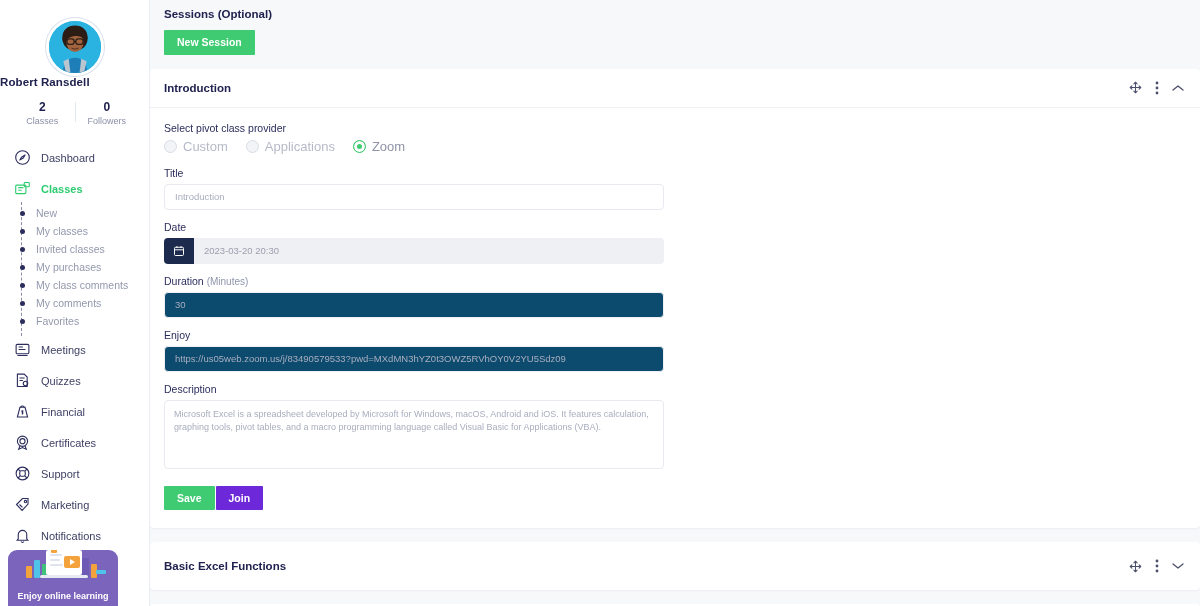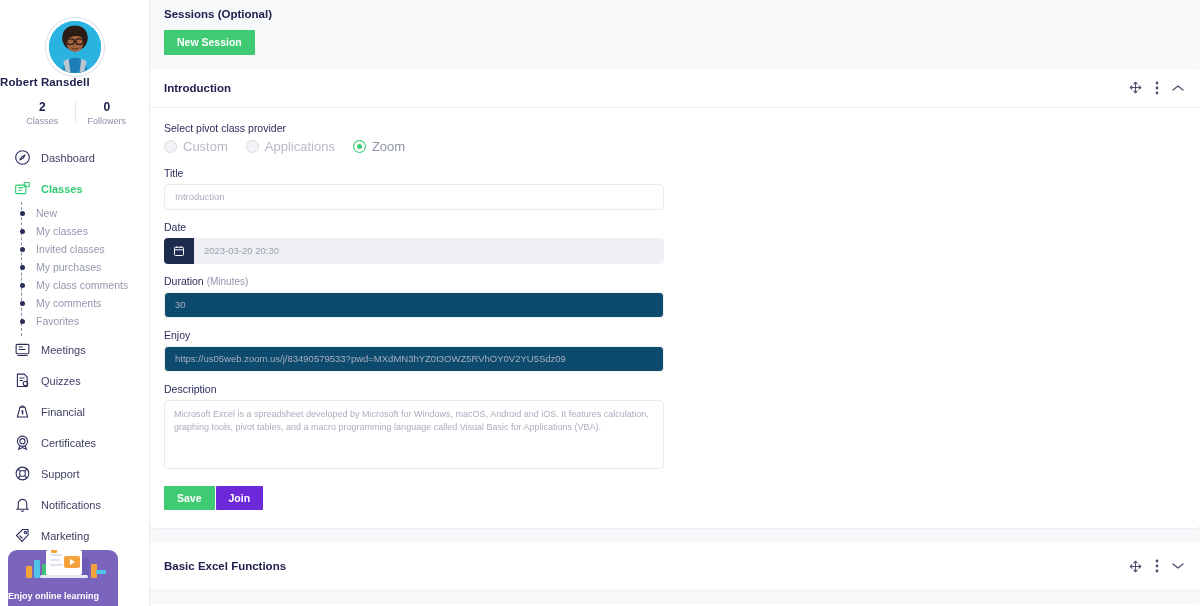--- a/index.html
+++ b/index.html
@@ -71,21 +71,21 @@
     background:#2b2d5c;
   }
   .promo {
     position:absolute; left:8px; bottom:0; width:110px; height:56px;
     background:#7b64bb; border-radius:9px 9px 0 0;
     overflow:hidden;
   }
   .promo-art { position:absolute; left:0; right:0; top:-14px; height:50px; }
   .promo-text {
     position:absolute; bottom:5px; left:0; right:0;
-    text-align:left; color:#ffffff; font-size:9px; font-weight:bold;
+    text-align:center; color:#ffffff; font-size:9px; font-weight:bold;
   }
 
   
   .main {
     flex:1; height:606px; overflow:hidden;
     background:#f7f8fa;
     padding:0;
   }
   .main-inner { padding:8px 0 0 0; }
   .section-head {
@@ -297,36 +297,36 @@
               <rect x="6.8" y="6.8" width="6.4" height="6.4" rx="1.6"></rect>
             <path d="M7 7L4.7 4.7M13 7l2.3-2.3M7 13l-2.3 2.3M13 13l2.3 2.3"></path>
           </svg>
         </span>
         <span>Support</span>
       </div>
 
       <div class="nav-item">
         <span class="ico">
           <svg viewBox="0 0 20 20" fill="none" stroke="#2b2d5c" stroke-width="1.3">
-            <path d="M5 14V9a5 5 0 0110 0v5l1.3 1.6H3.7z"></path>
-              <path d="M8.4 17.2a1.8 1.8 0 003.2 0"></path>
-          </svg>
-        </span>
-        <span>Notifications</span>
-      </div>
-
-      <div class="nav-item">
-        <span class="ico">
-          <svg viewBox="0 0 20 20" fill="none" stroke="#2b2d5c" stroke-width="1.3">
             <path d="M3 10l7-7h6.5V9.5L9.5 17z"></path>
               <circle cx="13.5" cy="6.5" r="1.4"></circle>
               <path d="M6.5 10l3.5 3.5"></path>
           </svg>
         </span>
         <span>Marketing</span>
+      </div>
+
+      <div class="nav-item">
+        <span class="ico">
+          <svg viewBox="0 0 20 20" fill="none" stroke="#2b2d5c" stroke-width="1.3">
+            <path d="M5 14V9a5 5 0 0110 0v5l1.3 1.6H3.7z"></path>
+              <path d="M8.4 17.2a1.8 1.8 0 003.2 0"></path>
+          </svg>
+        </span>
+        <span>Notifications</span>
       </div>
 
       <div class="nav-item">
         <span class="ico">
           <svg viewBox="0 0 20 20" fill="none" stroke="#2b2d5c" stroke-width="1.3">
             <circle cx="10" cy="10" r="2.8"></circle>
             <path d="M10 2.2l1.3 1.9 2.2-.5.4 2.2 2 1-1 2 1 2-2 1-.4 2.2-2.2-.5L10 17.8l-1.3-1.9-2.2.5-.4-2.2-2-1 1-2-1-2 2-1 .4-2.2 2.2.5z"></path>
           </svg>
         </span>
         <span>Settings</span>

